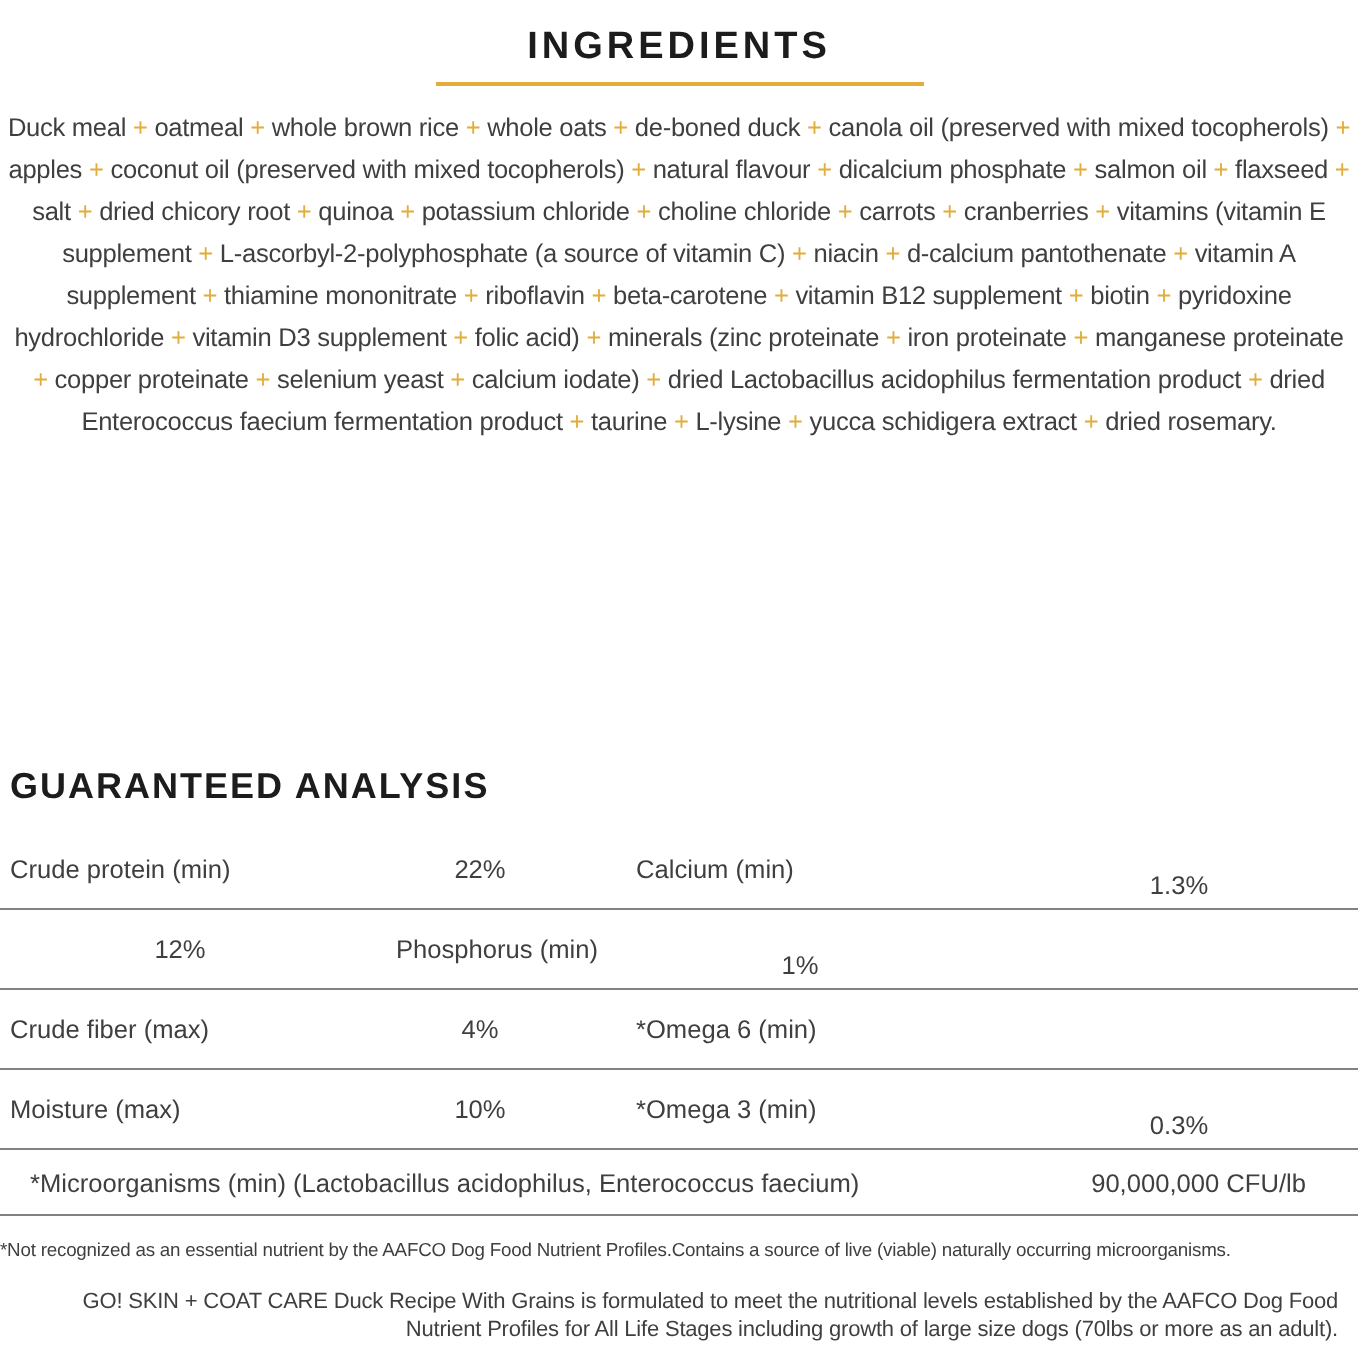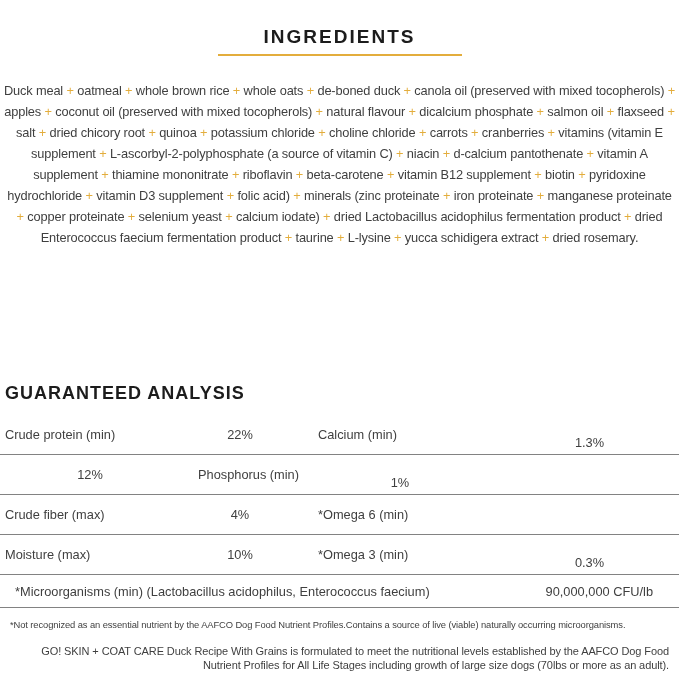--- a/index.html
+++ b/index.html
@@ -12,35 +12,35 @@
   html,body{background:#ffffff;}
   body{
     width:679px;height:673px;
     font-family:"Liberation Sans", sans-serif;
     color:var(--text);
     overflow:hidden;
   }
   .page{width:679px;height:673px;position:relative;}
 
   
-  .ingredients-section{height:383px;padding-top:26px;}
+  .ingredients-section{height:383px;padding-top:13px;}
   .ing-title{
     text-align:center;
     font-size:19px;font-weight:bold;
     letter-spacing:2px;
     color:var(--heading);
     line-height:21px;
   }
   .title-underline{
     width:244px;height:2px;
     background:var(--accent);
     margin:7px auto 0;
   }
   .ingredients-text{
-    margin:24px 3px 0;
+    margin:10px 3px 0;
     font-size:12.8px;
     letter-spacing:-0.15px;
     line-height:21px;
     text-align:center;
     color:var(--text);
   }
   .sep{color:var(--accent);}
 
   
   .ga-title{
@@ -64,21 +64,21 @@
   .ga-row .c3{padding-left:18px;}
   .ga-row .c4{text-align:center;margin-top:16px;}
   .ga-full-row{
     display:flex;justify-content:space-between;align-items:center;
     height:33px;
     border-bottom:1px solid var(--divider);
     font-size:12.8px;
     padding:0 26px 0 15px;
   }
   .footnote{
-    margin:11px 4px 0 10px;
+    margin:11px 4px 0 0;
     font-size:9.4px;
     letter-spacing:-0.1px;
     line-height:12px;
     color:var(--text);
   }
   .statement{
     margin:13px 10px 0 5px;
     font-size:11px;
     letter-spacing:-0.1px;
     line-height:14px;

